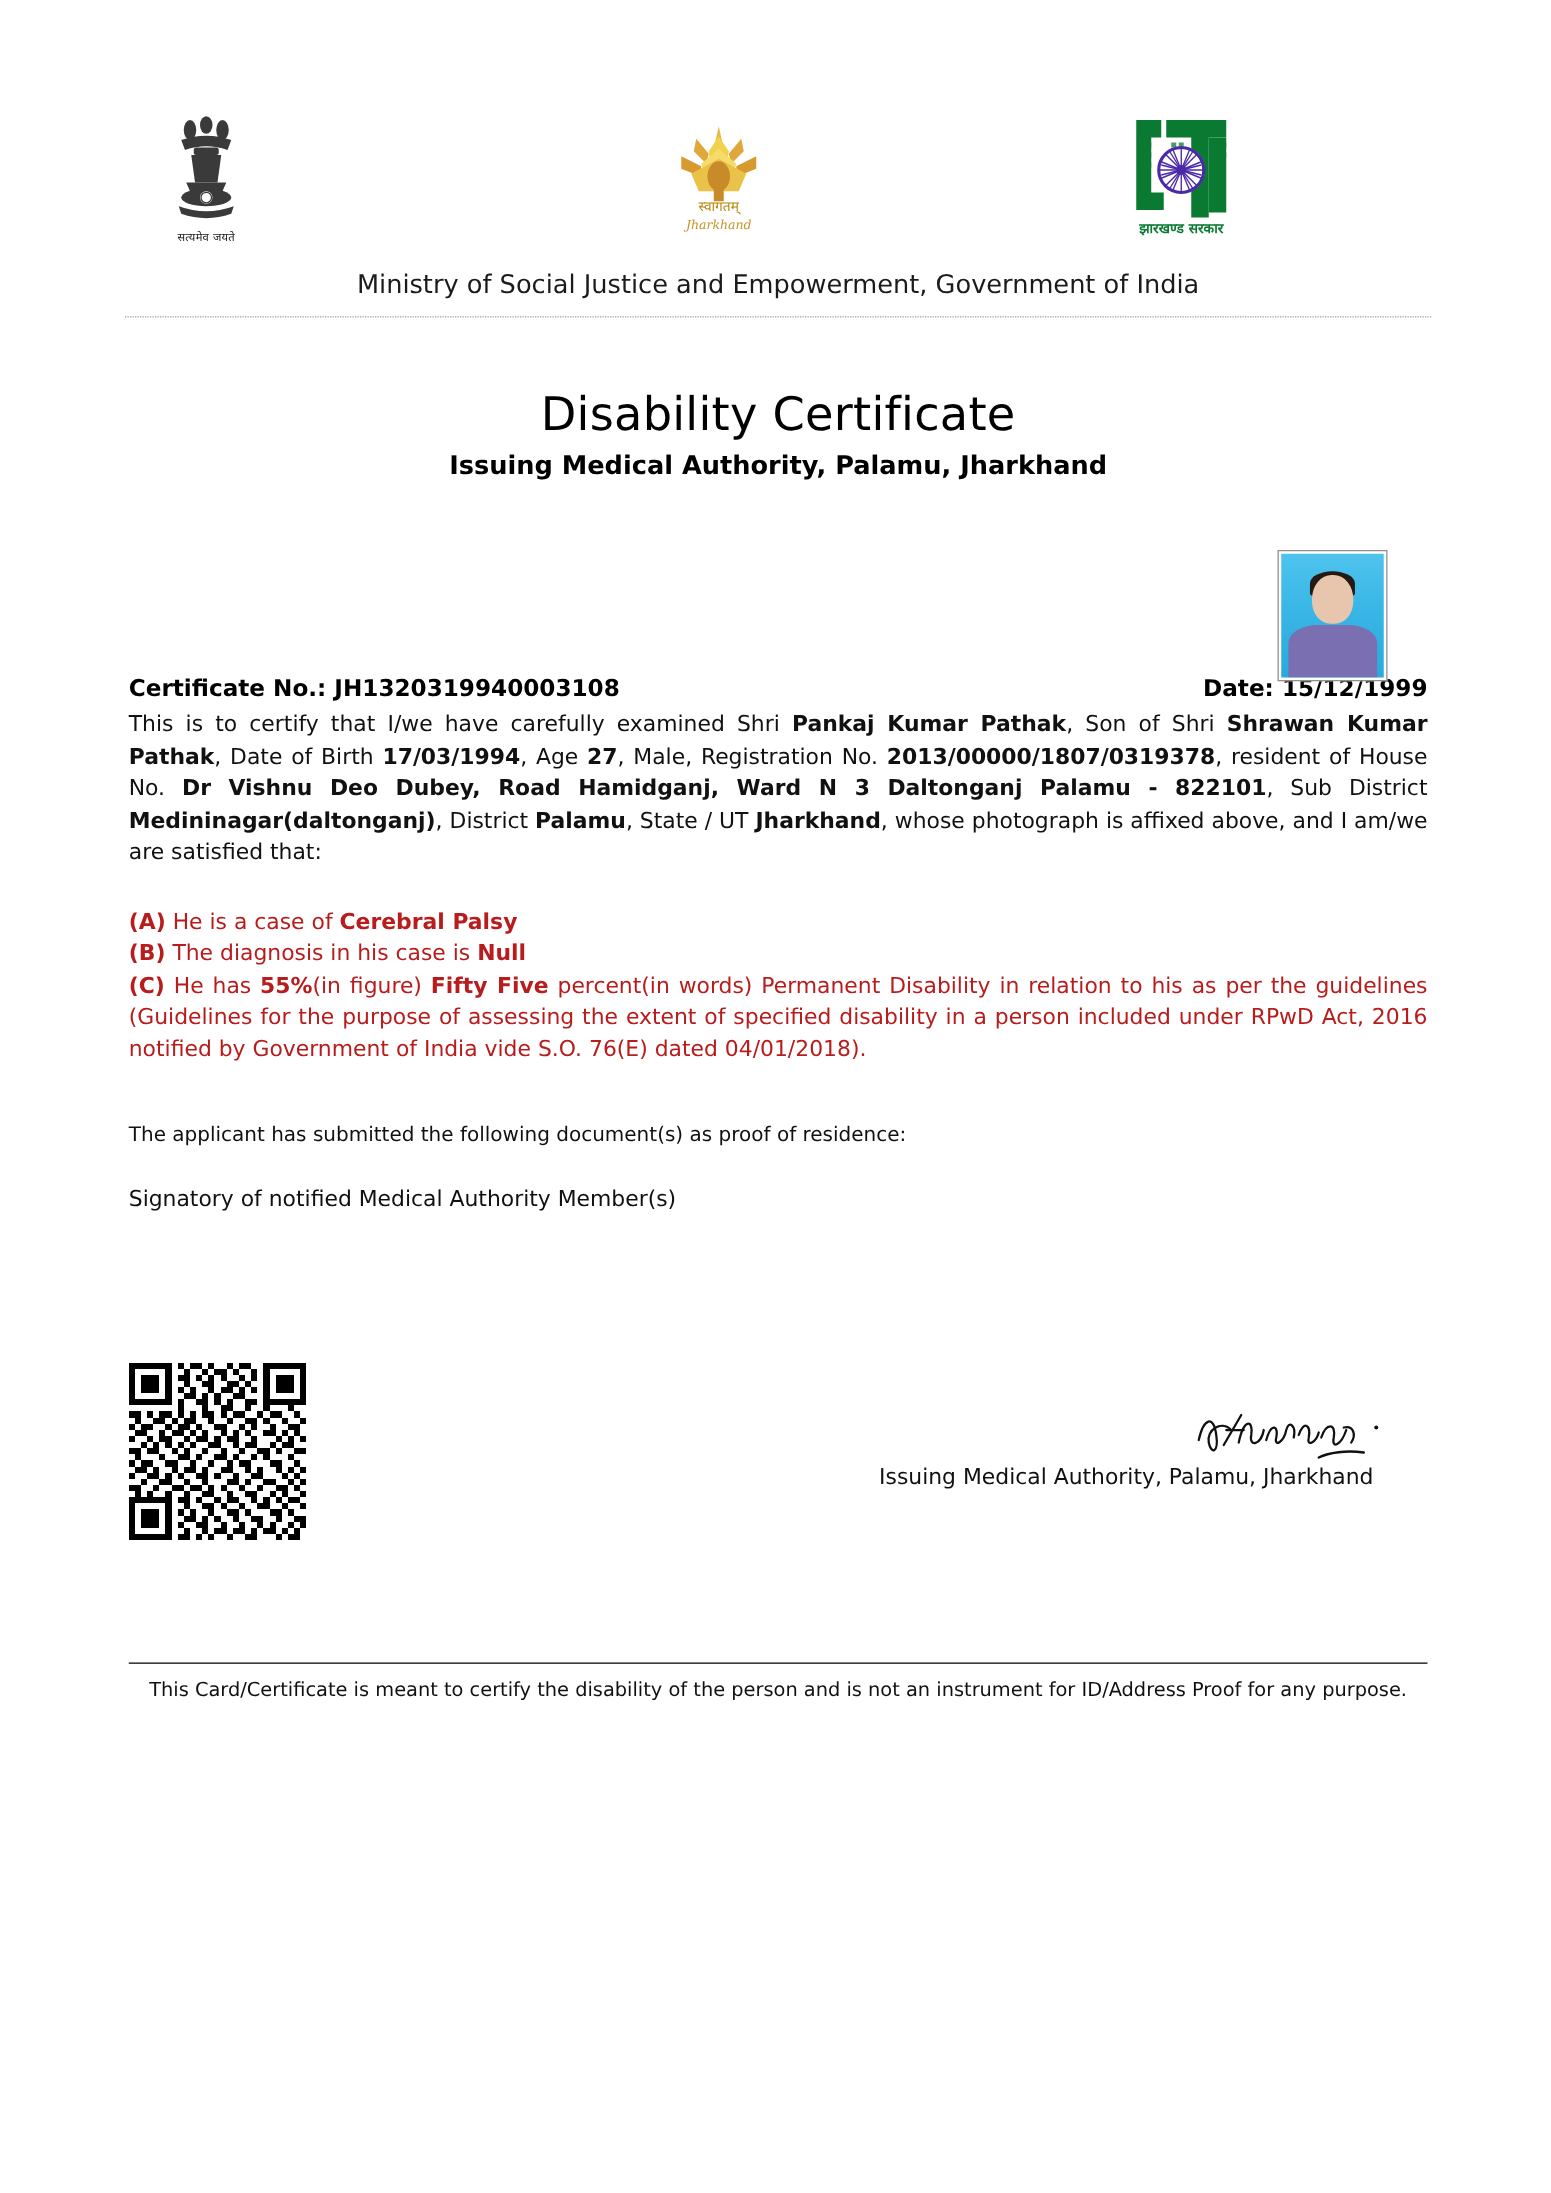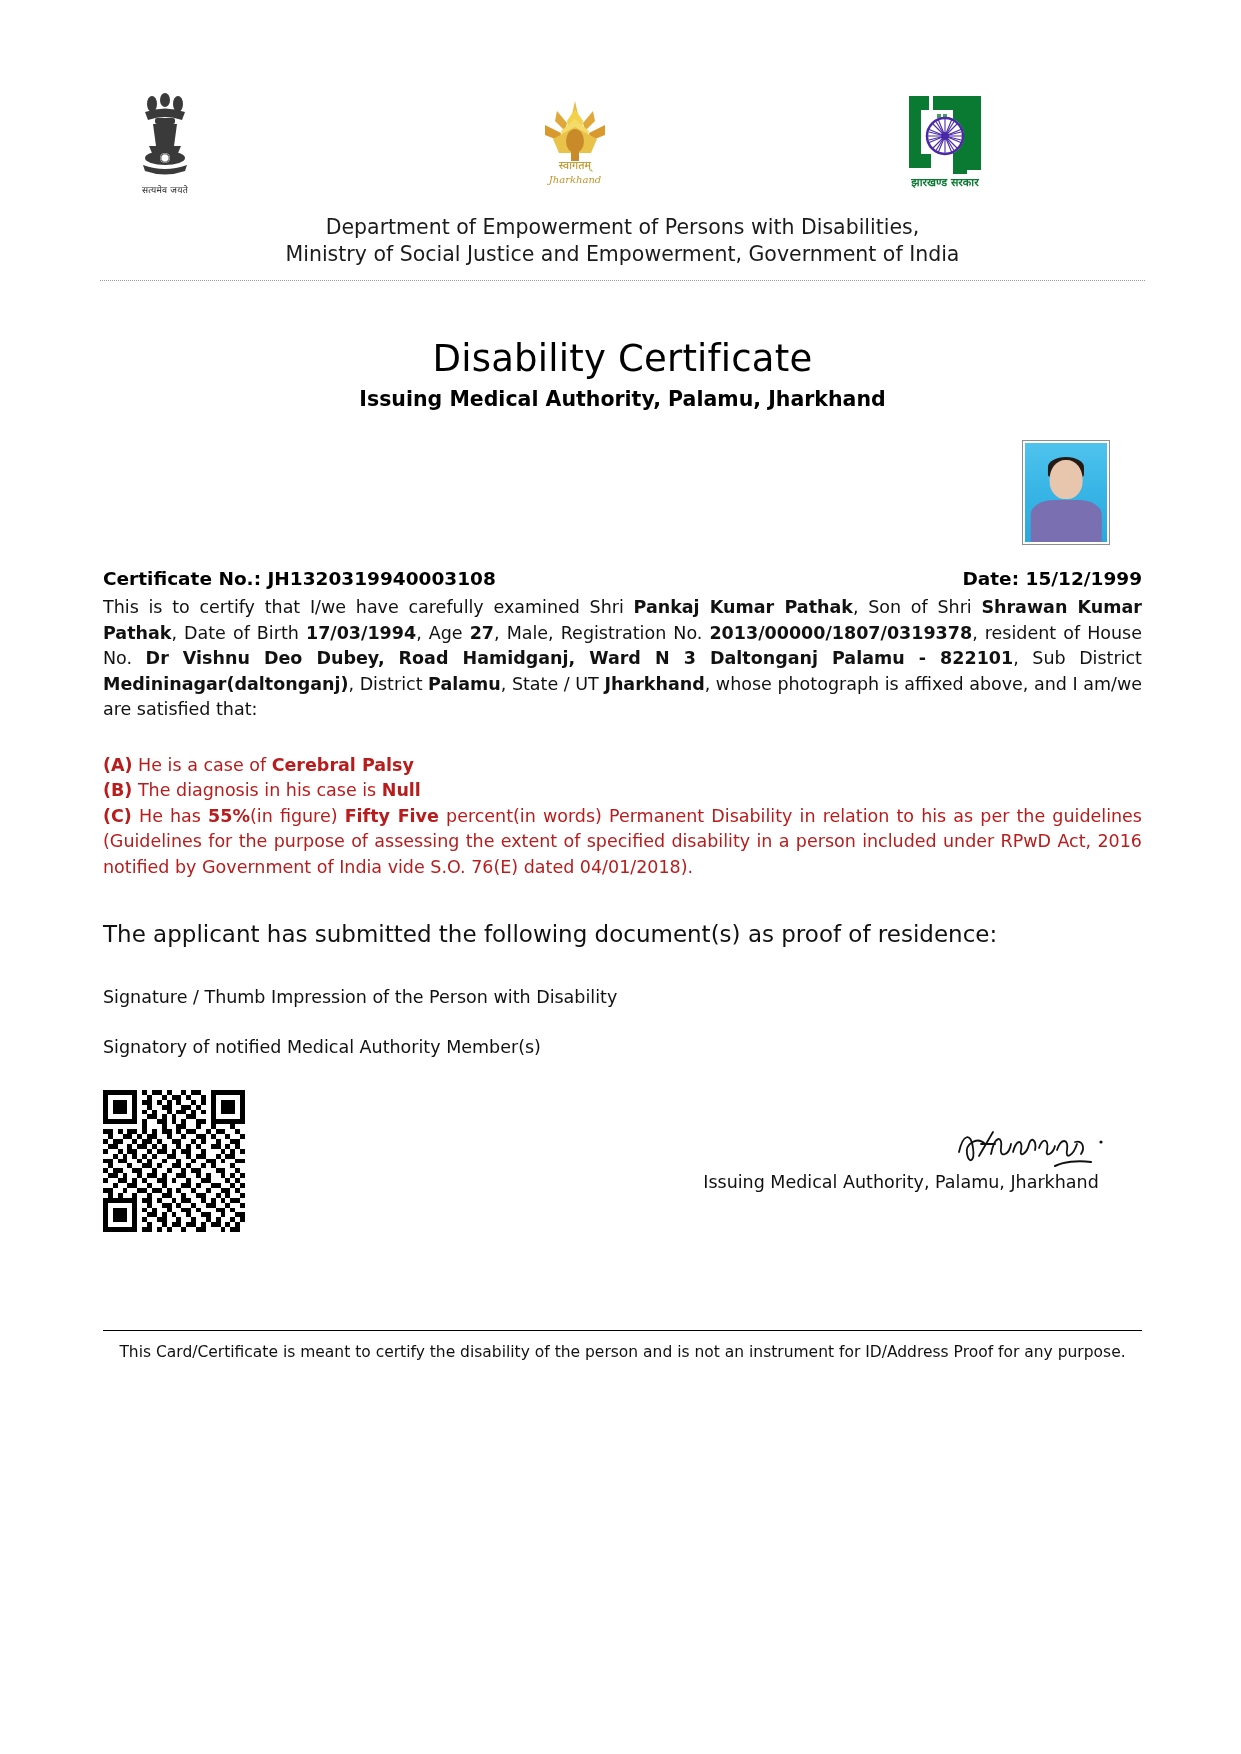--- a/index.html
+++ b/index.html
@@ -153,21 +153,21 @@
   .clauses {
     margin-top: 30px;
     padding: 0 3px;
     font-size: 17.5px;
     line-height: 25.5px;
     color: #b91c1c;
   }
   .clause-line { white-space: nowrap; }
   .clause-c { text-align: justify; }
 
-  .docs-block { margin-top: 42px; padding: 0 3px; font-size: 23px; color: #111; }
+  .docs-block { margin-top: 42px; padding: 0 3px; font-size: 16px; color: #111; }
   .docs-intro { line-height: 25px; }
   .docs-nature { margin-top: 22px; line-height: 25px; }
   .docs-nature .nature-value { padding-left: 14px; }
 
   .sign-person { margin-top: 40px; padding: 0 3px; font-size: 17.5px; color: #111; }
   .sign-authority { margin-top: 30px; padding: 0 3px; font-size: 17.5px; color: #111; }
 
   
   .qr-wrap {
     position: absolute;
@@ -299,21 +299,20 @@
             <ellipse cx="48" cy="46" rx="9" ry="12" fill="#c98b2a"></ellipse>
             <path d="M44 56 h8 v10 h-8 z" fill="#c98b2a"></path>
           </g>
           <text x="48" y="74" font-size="11" text-anchor="middle" fill="#b8860b" font-family="'DejaVu Sans', sans-serif">स्वागतम्</text>
           <text x="48" y="88" font-size="10" text-anchor="middle" fill="#c9922a" font-family="'DejaVu Serif', serif" font-style="italic">Jharkhand</text>
         </svg>
       </div>
     </div>
 
     <div class="dept-lines">
-      <div>Department of Empowerment of Persons with Disabilities,</div>
       <div>Ministry of Social Justice and Empowerment, Government of India</div>
     </div>
 
     <hr class="hr-dotted">
 
     <div class="title">Disability Certificate</div>
     <div class="subtitle">Issuing Medical Authority, Palamu, Jharkhand</div>
 
     <div class="photo-wrap">
       <div class="photo">
@@ -341,21 +340,20 @@
       </div>
       <div class="clause-c">
         <b>(C)</b><span> He has </span><b>55%</b><span>(in figure)  </span><b>Fifty Five</b><span>  percent(in words) Permanent Disability in relation to his  as per the guidelines (Guidelines for the purpose of assessing the extent of specified disability in a person included under RPwD Act, 2016 notified by Government of India vide S.O. 76(E) dated 04/01/2018).</span>
       </div>
     </div>
 
     <div class="docs-block">
       <div class="docs-intro">The applicant has submitted the following document(s) as proof of residence:</div>
     </div>
 
-    <div class="sign-person">Signature / Thumb Impression of the Person with Disability</div>
     <div class="sign-authority">Signatory of notified Medical Authority Member(s)</div>
 
     <div class="qr-wrap">
       <svg width="142" height="142" viewBox="0 0 29 29" shape-rendering="crispEdges">
         <rect width="29" height="29" fill="#ffffff"></rect>
         <g fill="#000000">
           <path d="M0 0h7v7h-7z"></path>
             <path d="M1 1h5v5h-5z" fill="#fff"></path>
             <path d="M2 2h3v3h-3z"></path>
           <path d="M22 0h7v7h-7z"></path>

